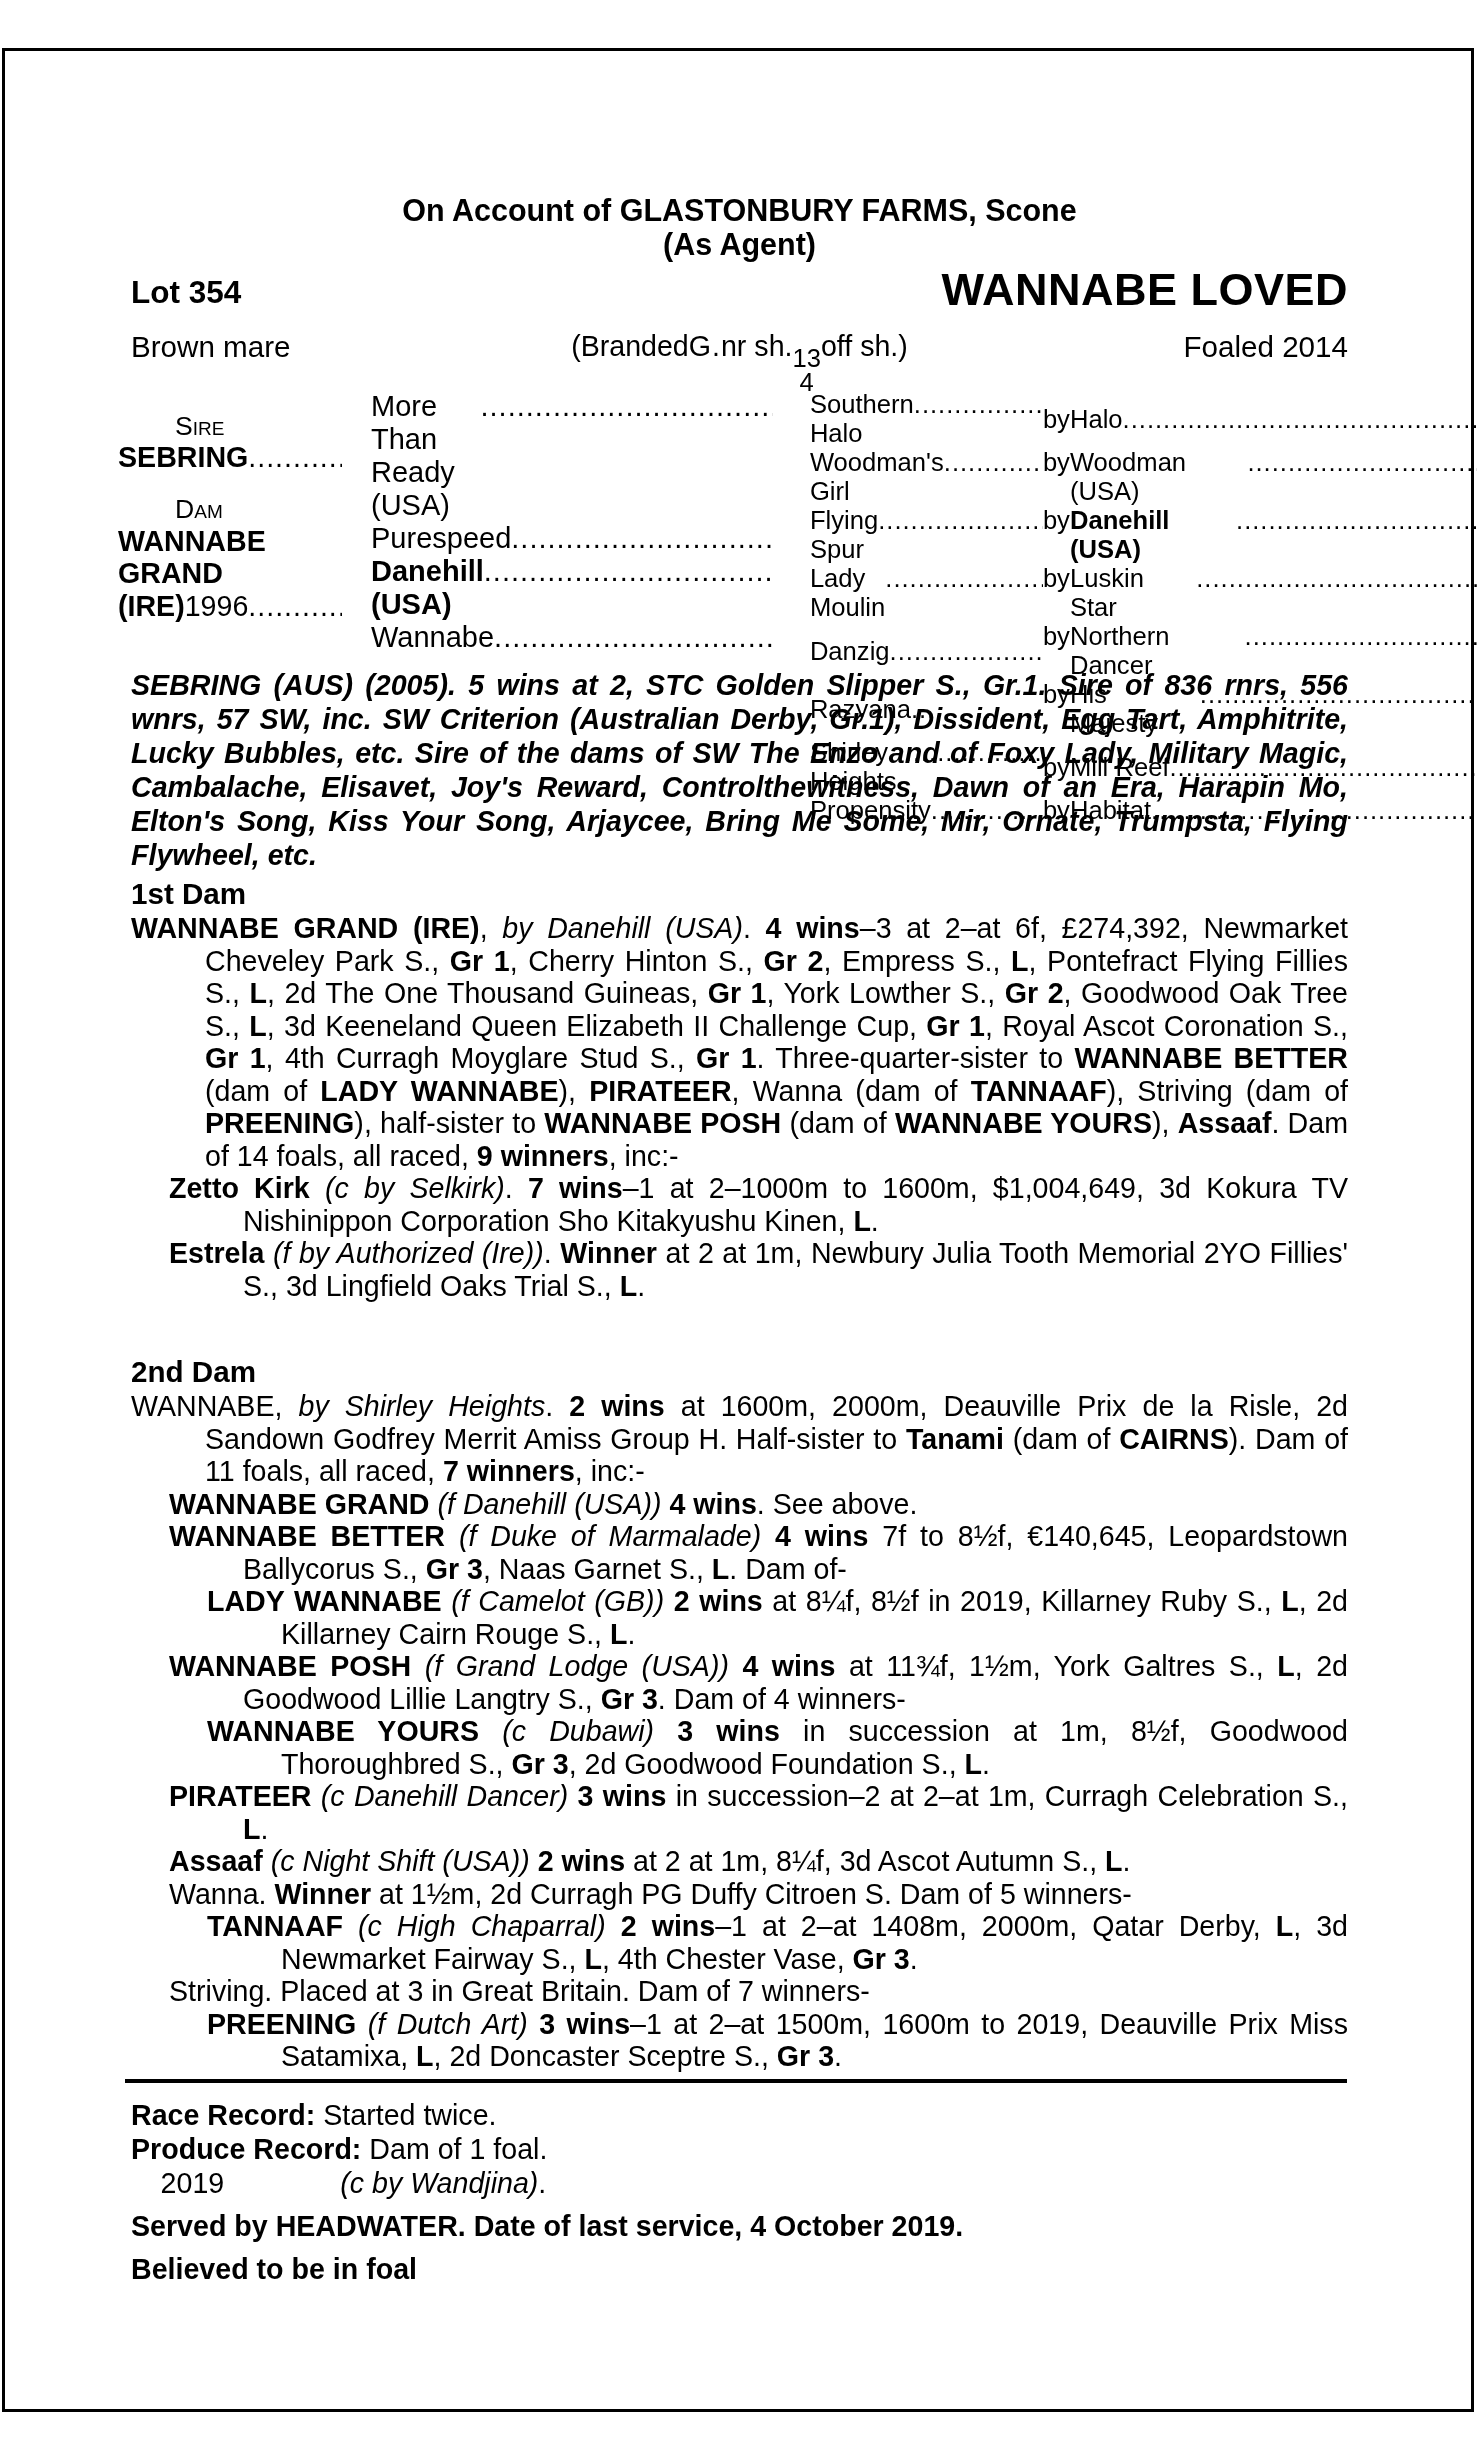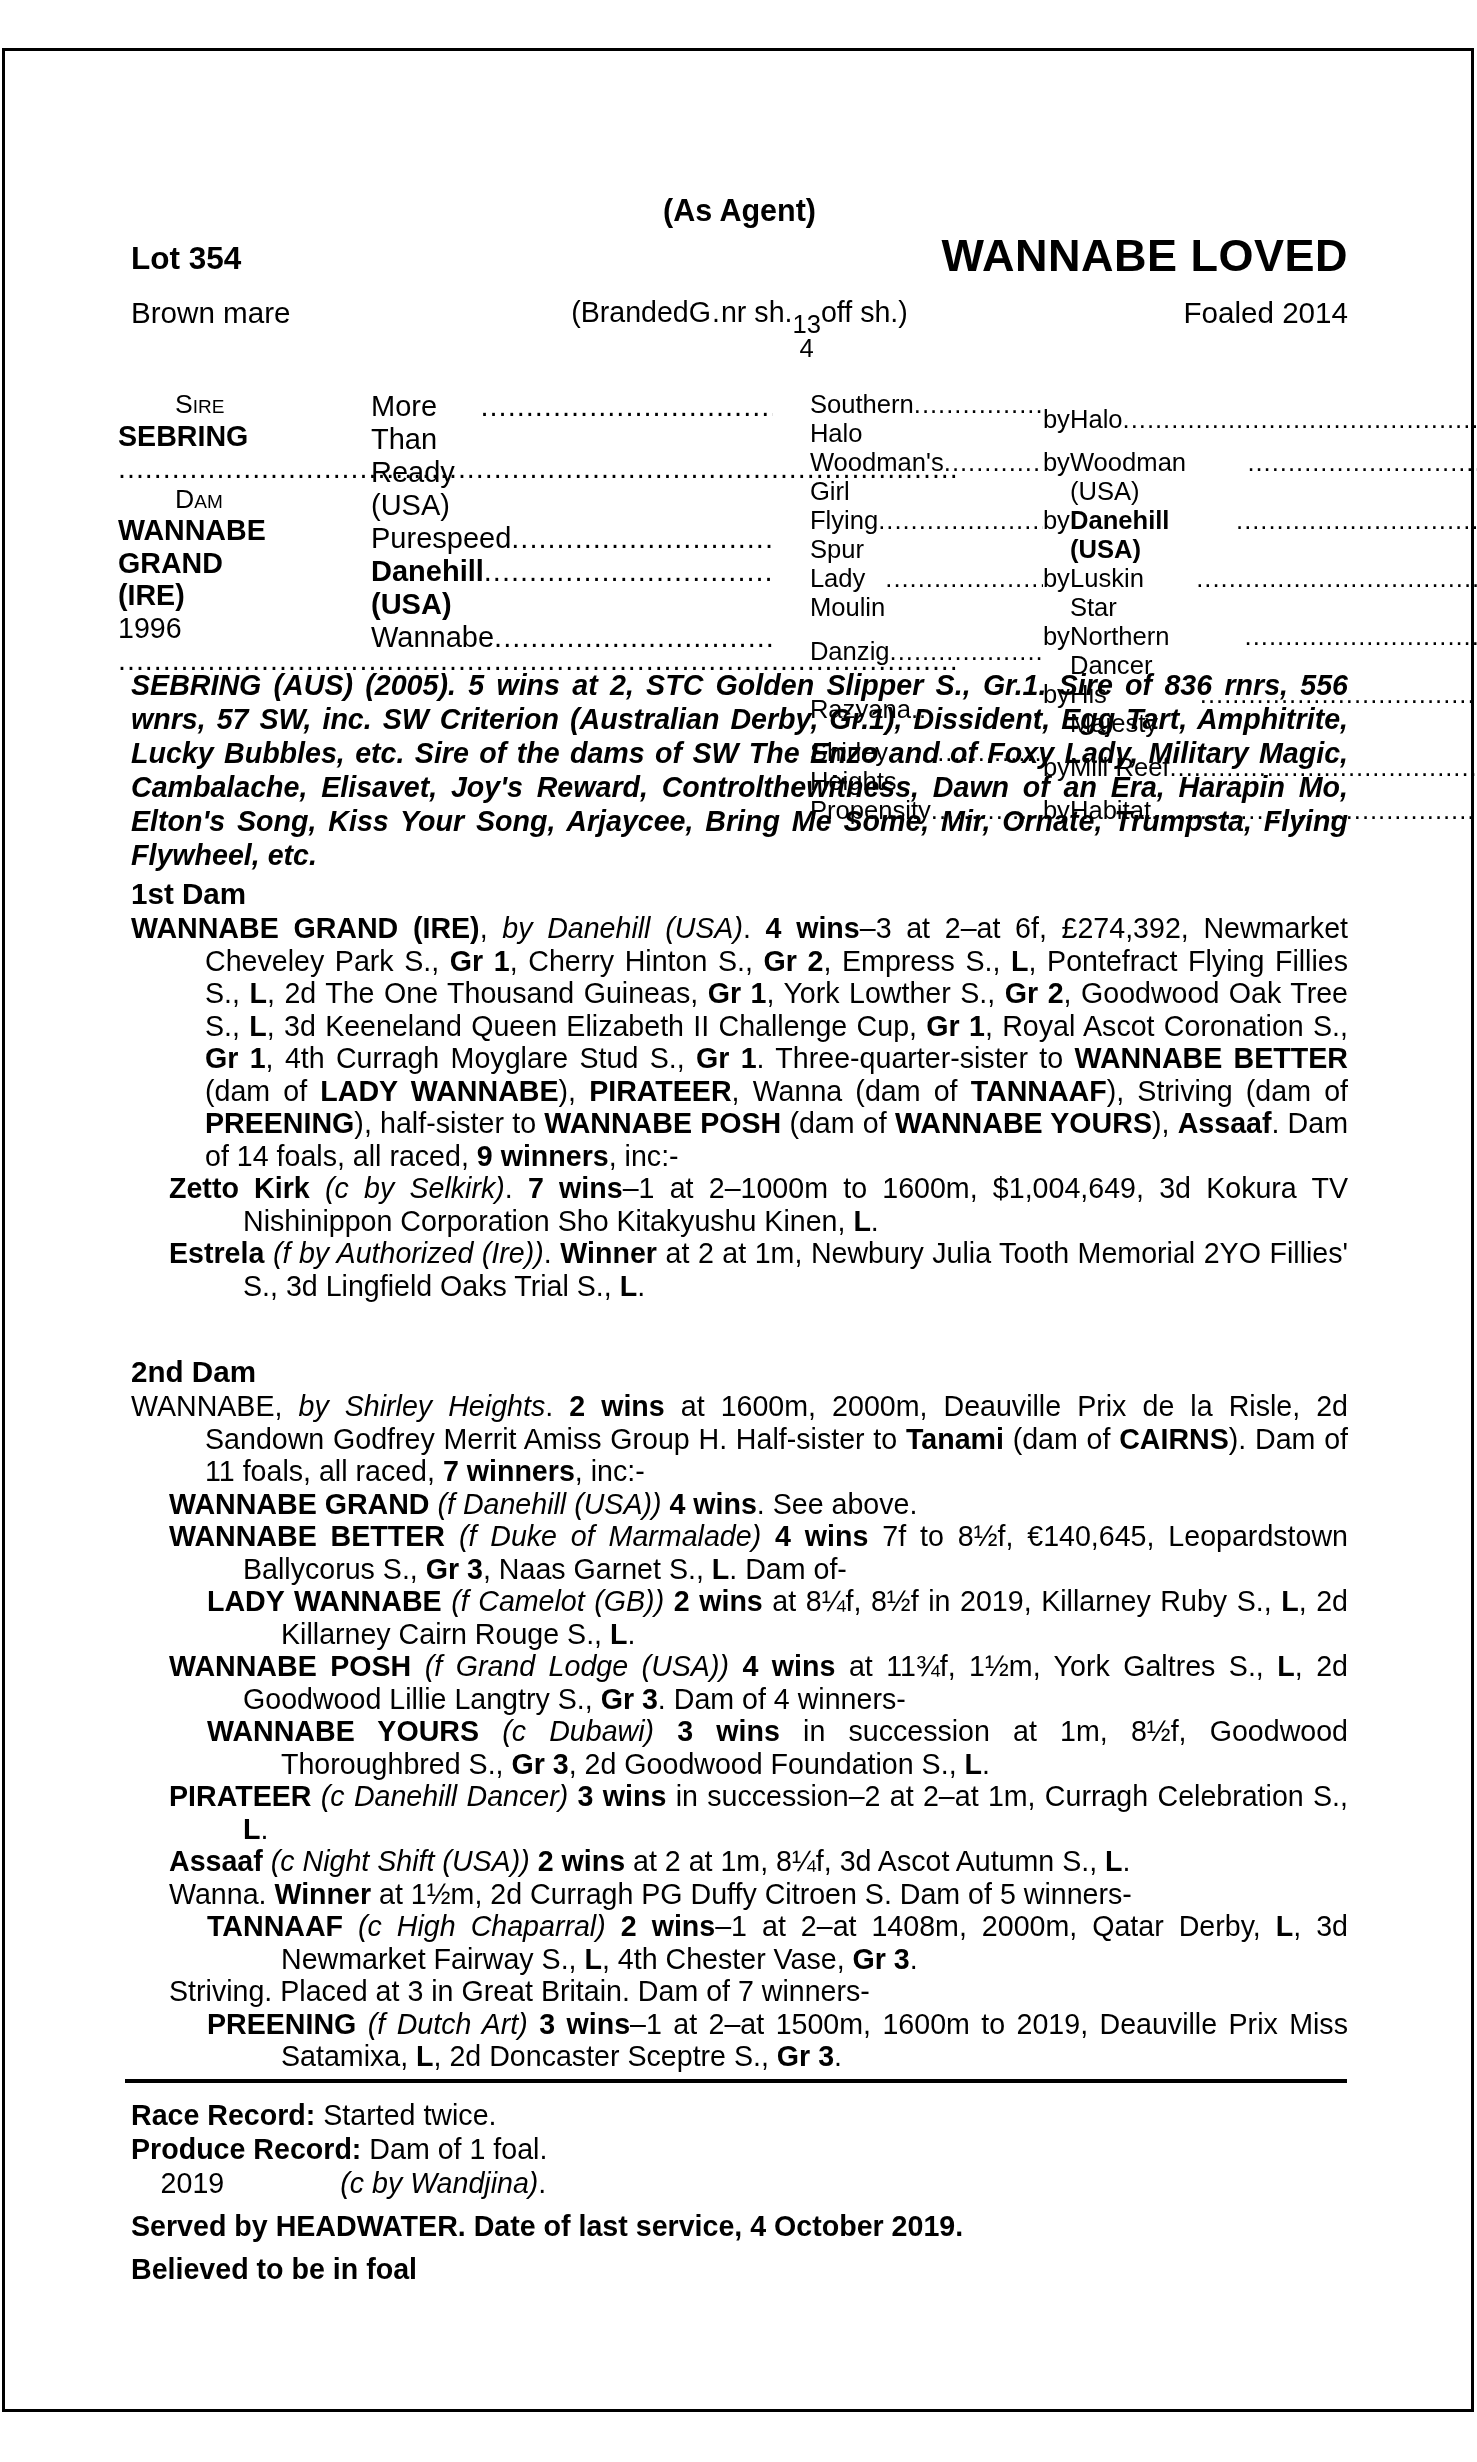--- a/index.html
+++ b/index.html
@@ -23,21 +23,21 @@
   .branded{display:flex;justify-content:center;align-items:center;height:65px;gap:0;font-size:28.6px;}
   .brand-glyph{letter-spacing:1px;}
   .brand-frac{display:inline-flex;flex-direction:column;align-items:center;font-size:25.6px;line-height:24.6px;margin-top:48px;}
 
   
   #pedigree{left:118px;top:390px;width:1229px;height:258px;display:flex;gap:29px;}
   .colA{width:224px;display:flex;flex-direction:column;}
   .acell{flex:1;display:flex;flex-direction:column;justify-content:center;font-size:28.6px;}
   .acell.dam{padding-bottom:25.6px;}
   .alabel{font-variant:small-caps;font-size:26.6px;line-height:29.6px;padding-left:57px;}
-  .aname{display:flex;align-items:baseline;font-weight:bold;line-height:32.5px;flex-direction:column;}
+  .aname{display:flex;align-items:baseline;font-weight:bold;line-height:32.5px;}
   .aname .plain{font-weight:normal;}
   .colB{width:402px;display:flex;flex-direction:column;padding-right:7.9px;}
   .bcell{flex:1;display:flex;align-items:center;}
   .brow{display:flex;align-items:baseline;width:100%;font-size:29px;}
   .colC{flex:1;display:grid;grid-template-rows:repeat(8,1fr);font-size:25.6px;}
   .prow{display:flex;align-items:center;}
   .c1{width:233px;display:flex;align-items:baseline;}
   .c2{flex:1;display:flex;align-items:baseline;}
   .dots{flex:1 1 auto;overflow:hidden;white-space:nowrap;min-width:5.9px;font-weight:normal;}
   .dots::after{content:"..............................................................................................";letter-spacing:1px;}
@@ -61,20 +61,21 @@
   .yr-line{padding-left:29.6px;}
   .gap118{display:inline-block;width:116px;}
   .srv{font-weight:bold;margin-top:8.9px;}
 </style>
 </head>
 <body>
 
 <div id="frame" class="abs"></div>
 
 <div id="hdr" class="abs">
+  <div class="acct">On Account of GLASTONBURY FARMS, Scone</div>
   <div class="agent">(As Agent)</div>
   <div class="lotrow">
     <span class="lot">Lot 354</span>
     <div class="title">WANNABE LOVED</div>
   </div>
   <div class="inforow">
     <span class="colorsex">Brown mare</span>
     <div class="branded">
       <span>(Branded</span>
       <span class="brand-glyph">G.</span>

